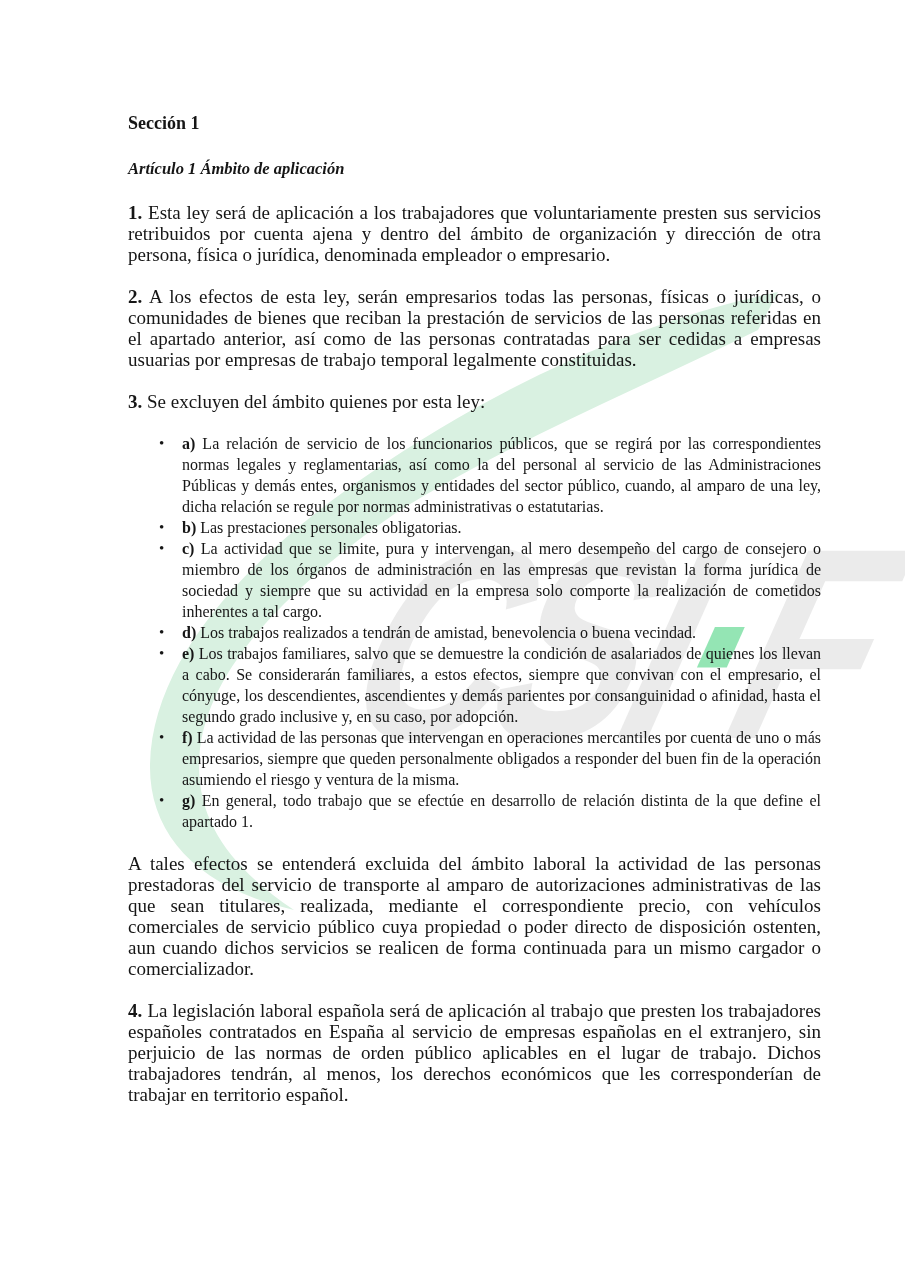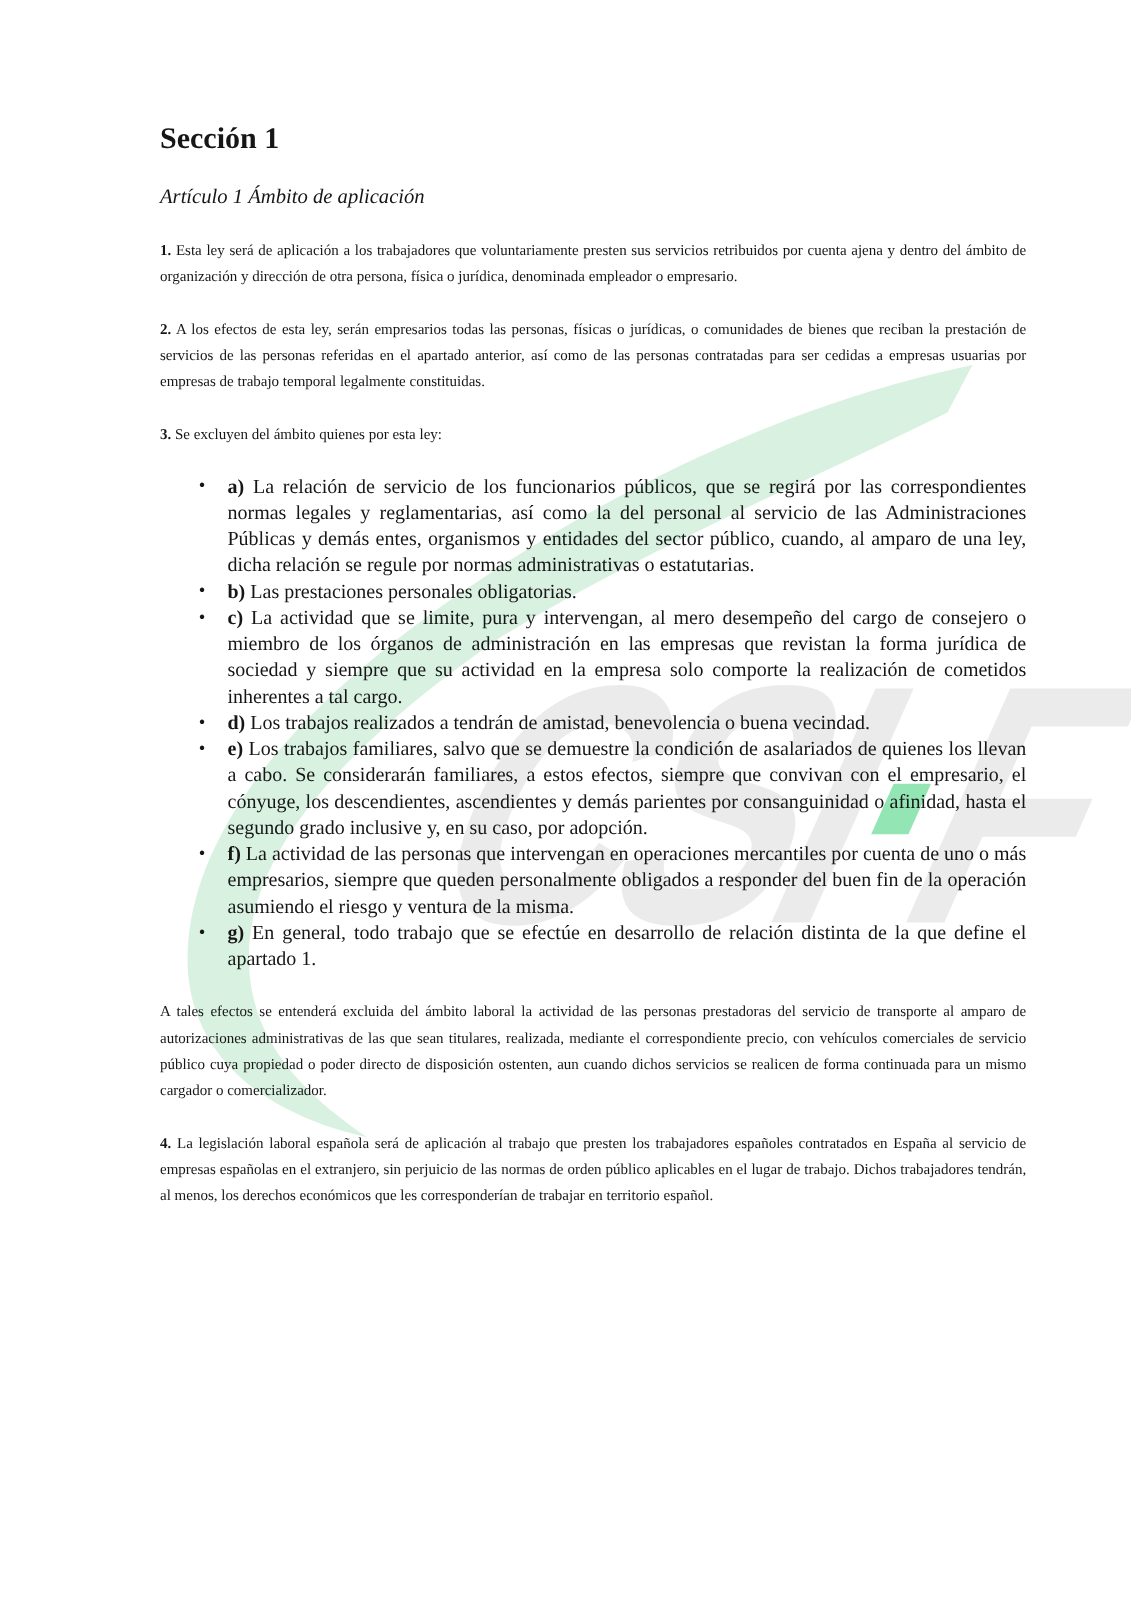--- a/index.html
+++ b/index.html
@@ -18,31 +18,31 @@
     z-index:0;
     pointer-events:none;
   }
   
   .content {
     position:relative;
     z-index:1;
     padding:101px 84px 0 128px;
   }
   h1.sec, h2.chap {
-    font-size:24px; line-height:20px;
+    font-size:18px; line-height:20px;
     font-weight:bold;
-    margin:0 0 26px 0;
+    margin:12px 0 26px 0;
   }
   h3.art {
     font-size:16.5px; line-height:20px;
-    font-weight:normal; font-style:italic;
+    font-weight:bold; font-style:italic;
     margin:0 0 23px 0;
   }
   p.para {
-    font-size:12px; line-height:21px;
+    font-size:19px; line-height:21px;
     text-align:justify;
     margin:0 0 21px 0;
   }
   .marker { font-weight:bold; }
   ul.exclusions {
     list-style:none;
     margin:0 0 21px 0; padding:0;
   }
   ul.exclusions li {
     position:relative;

